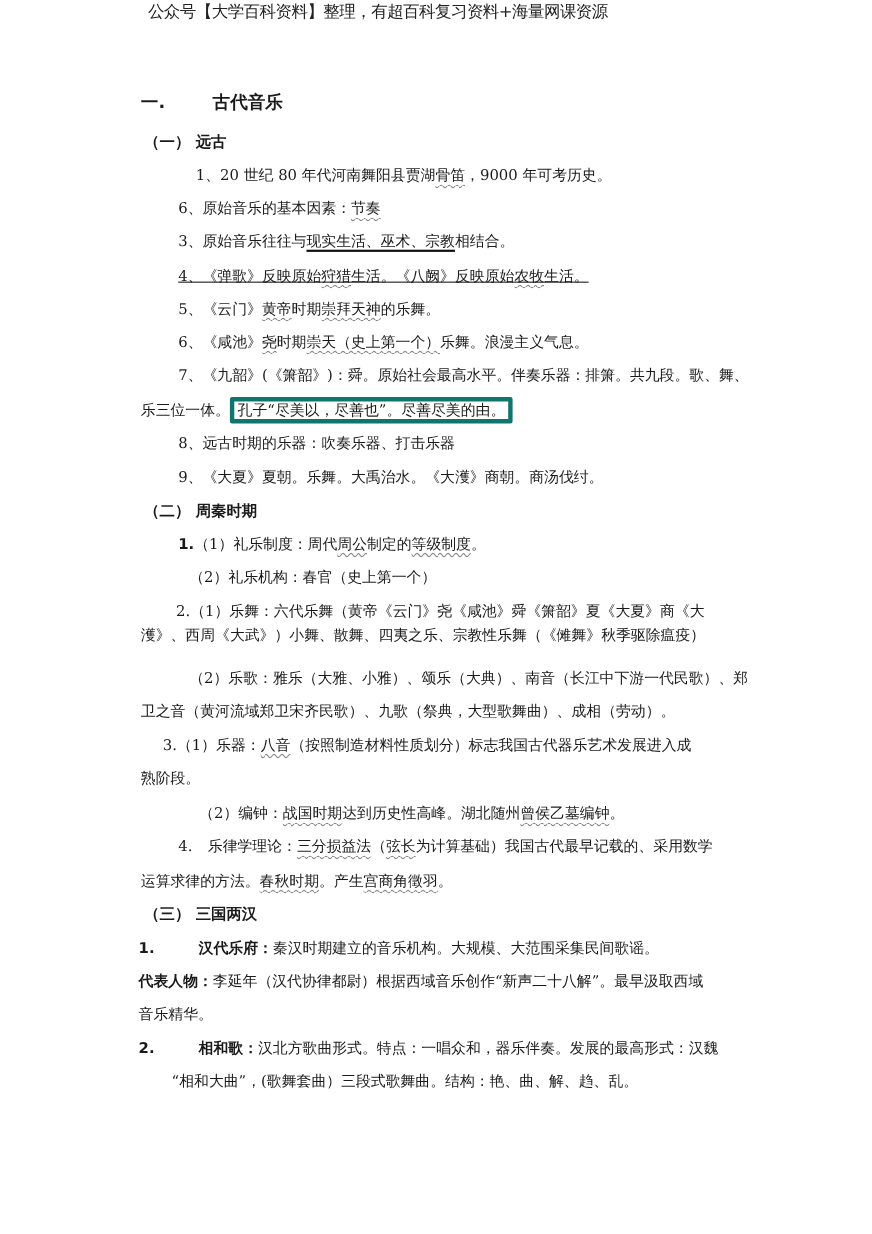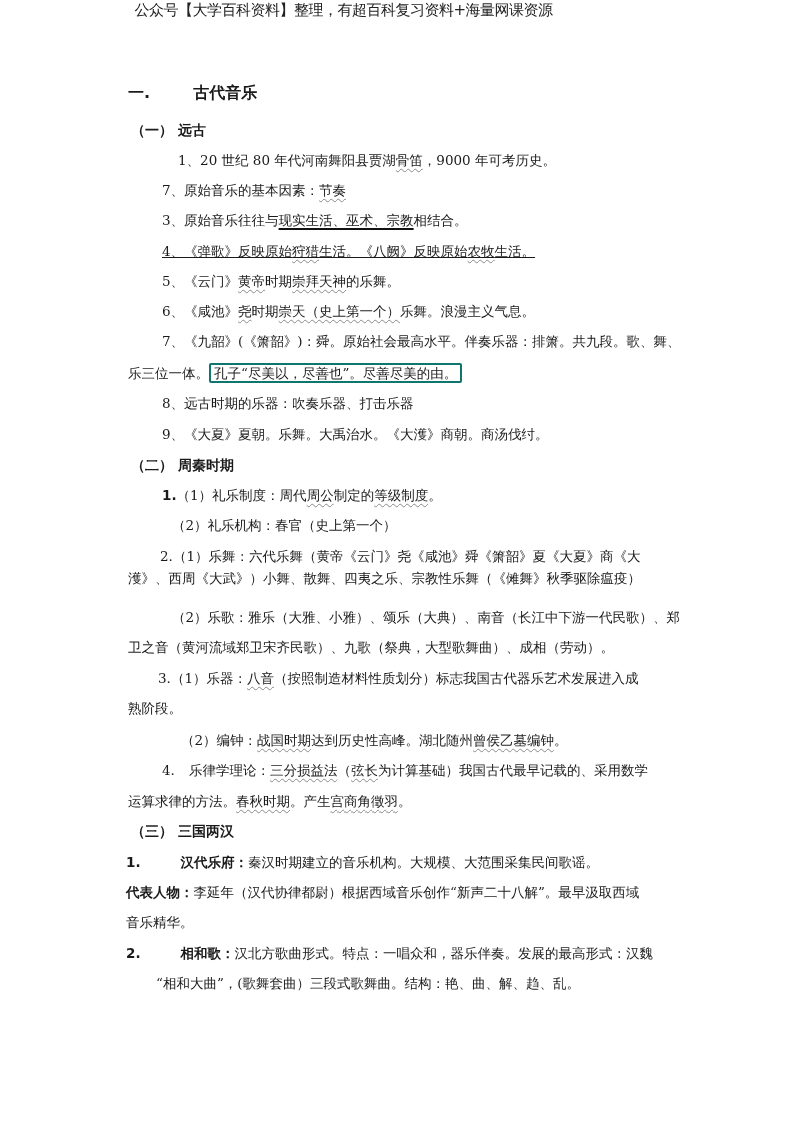--- a/index.html
+++ b/index.html
@@ -13,21 +13,21 @@
     text-align: center; font-size: 15px; line-height: 20px; color: #222;
     font-family: "DejaVu Sans", "Liberation Sans", sans-serif;
     letter-spacing: -0.5px;
   }
   .line { position: absolute; font-size: 13.5px; line-height: 18px; white-space: nowrap; }
   .h1 { font-size: 16px; font-weight: bold; font-family: "DejaVu Sans", sans-serif; }
   .h2 { font-size: 14px; font-weight: bold; font-family: "DejaVu Sans", sans-serif; }
   .b { font-weight: bold; font-family: "DejaVu Sans", sans-serif; }
   .wavy { text-decoration: underline wavy #8a8a8a; text-decoration-thickness: 1px; text-underline-offset: 3px; }
   .solid { text-decoration: underline solid #111; text-decoration-thickness: 1.5px; text-underline-offset: 3px; }
-  .boxed { border: 2px solid #0f766e; border-radius: 2px; padding: 0 3px; }
+  .boxed { border: 4px solid #0f766e; border-radius: 2px; padding: 0 3px; }
 </style>
 </head>
 <body>
 
 <div class="header">公众号【大学百科资料】整理，有超百科复习资料+海量网课资源</div>
 
 <div class="line h1" style="top:84px;left:128px;">
   <span>一.</span>
   <span style="display:inline-block;width:32px;"></span>
   <span>古代音乐</span>
@@ -35,21 +35,21 @@
 
 <div class="line h2" style="top:121px;left:131px;">
   <span>（一）</span>
   <span>远古</span>
 </div>
 
 <div class="line" style="top:151px;left:178px;">
   <span>1、20 世纪 80 年代河南舞阳县贾湖</span><span class="wavy">骨笛</span><span>，9000 年可考历史。</span>
 </div>
 <div class="line" style="top:181px;left:162px;">
-  <span>7、原始音乐的基本因素：</span><span class="wavy">节奏</span><span></span>
+  <span>6、原始音乐的基本因素：</span><span class="wavy">节奏</span><span></span>
 </div>
 <div class="line" style="top:211px;left:162px;">
   <span>3、原始音乐往往与</span><span class="solid">现实生活、巫术、宗教</span><span>相结合。</span>
 </div>
 <div class="line" style="top:242px;left:162px;text-decoration:underline;">
   <span>4、《弹歌》反映原始</span><span class="wavy">狩猎</span><span>生活。《八阙》反映原始</span><span class="wavy">农牧</span><span>生活。</span>
 </div>
 <div class="line" style="top:272px;left:162px;">
   <span>5、《云门》</span><span class="wavy">黄帝</span><span>时期</span><span class="wavy">崇拜天神</span><span>的乐舞。</span>
 </div>
@@ -85,21 +85,21 @@
 </div>
 <div class="line" style="top:546px;left:128px;margin-top:23px;">
   <span>濩》、西周《大武》）小舞、散舞、四夷之乐、宗教性乐舞（《傩舞》秋季驱除瘟疫）</span>
 </div>
 <div class="line" style="top:608px;left:172px;">
   <span>（2）乐歌：雅乐（大雅、小雅）、颂乐（大典）、南音（长江中下游一代民歌）、郑</span>
 </div>
 <div class="line" style="top:638px;left:128px;">
   <span>卫之音（黄河流域郑卫宋齐民歌）、九歌（祭典，大型歌舞曲）、成相（劳动）。</span>
 </div>
-<div class="line" style="top:669px;left:158px;">
+<div class="line" style="top:669px;left:148px;">
   <span>3.（1）乐器：</span><span class="wavy">八音</span><span>（按照制造材料性质划分）标志我国古代器乐艺术发展进入成</span>
 </div>
 <div class="line" style="top:699px;left:128px;">
   <span>熟阶段。</span>
 </div>
 <div class="line" style="top:731px;left:181px;">
   <span>（2）编钟：</span><span class="wavy">战国时期</span><span>达到历史性高峰。湖北随州</span><span class="wavy">曾侯乙墓编钟</span><span>。</span>
 </div>
 <div class="line" style="top:761px;left:162px;">
   <span>4.</span><span style="display:inline-block;width:14px;"></span><span>乐律学理论：</span><span class="wavy">三分损益法</span><span>（</span><span class="wavy">弦长</span><span>为计算基础）我国古代最早记载的、采用数学</span>

